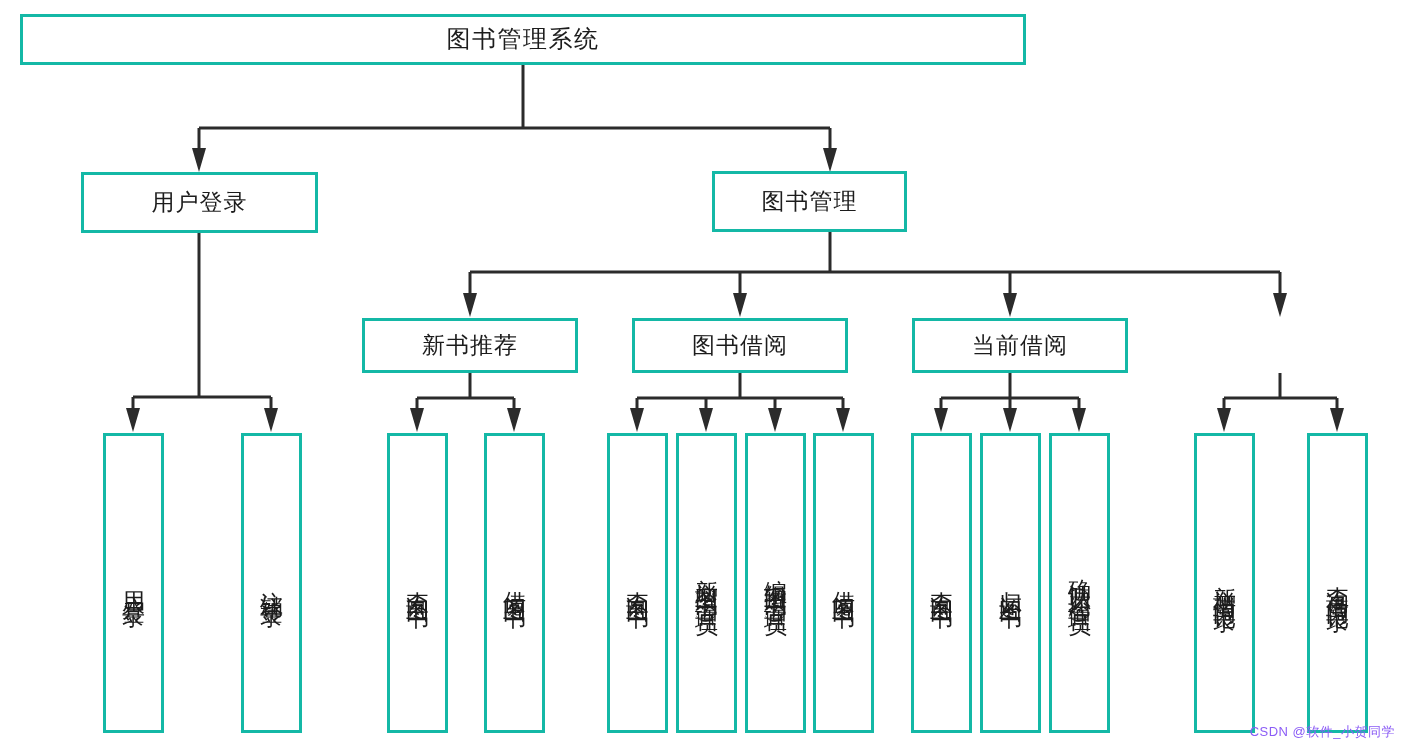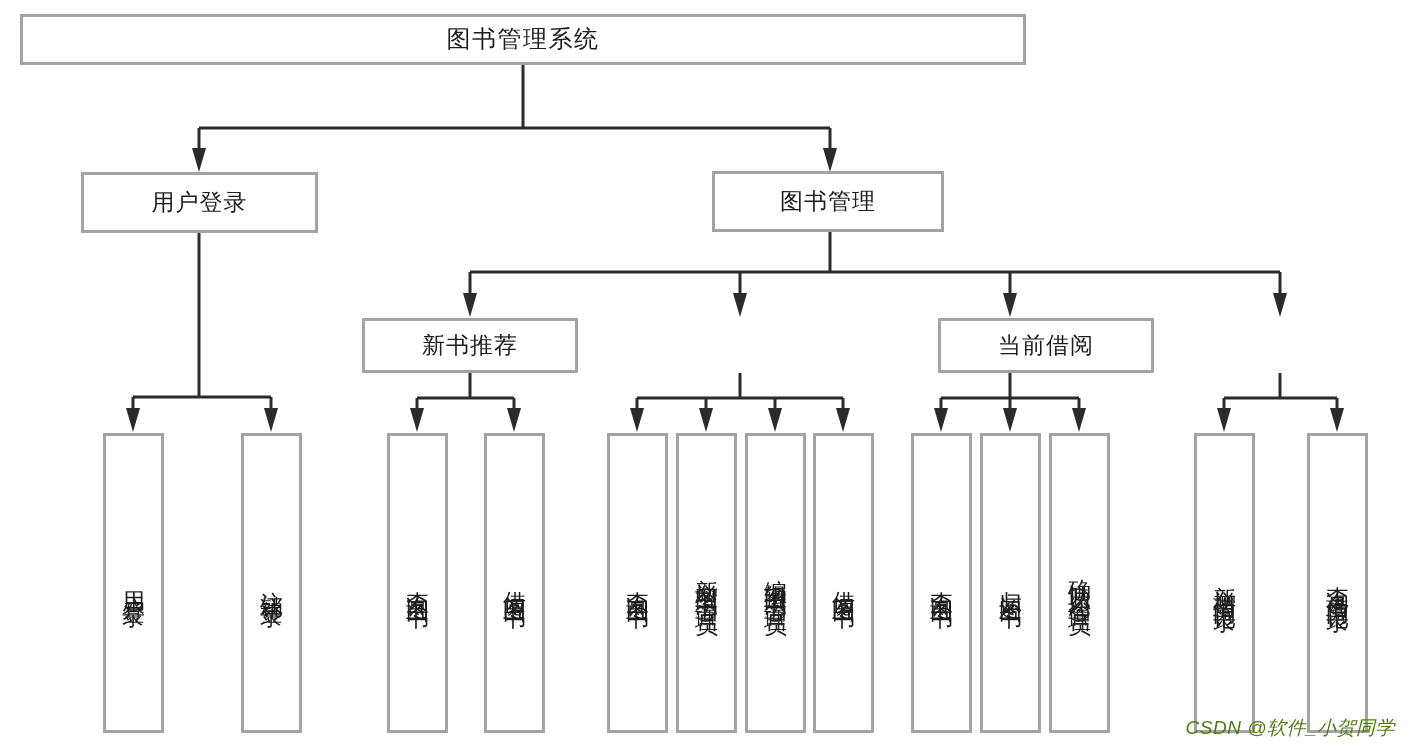--- a/index.html
+++ b/index.html
@@ -37,21 +37,21 @@
   }
   #connector-layer polygon.arrowhead {
     fill: #2b2b2b;
     stroke: none;
   }
   
   .node {
     position: absolute;
     box-sizing: border-box;
     background: #ffffff;
-    border: 3px solid #a3a3a3;
+    border: 3px solid #14b8a6;
     display: flex;
     align-items: center;
     justify-content: center;
     color: #1c1c1c;
   }
   .node-label {
     display: block;
     text-align: center;
     line-height: 1.12;
     white-space: pre;
@@ -77,26 +77,25 @@
     font-size: 23px;
     letter-spacing: 5px;
     line-height: 1;
     max-height: 100%;
   }
   
   #watermark {
     position: absolute;
     right: 10px;
     bottom: 6px;
-    font-size: 19px;
-    color: #4d7c0f;
+    font-size: 13px;
+    color: #8b5cf6;
     letter-spacing: 0.5px;
     white-space: nowrap;
     user-select: none;
-    font-style: italic;
   }
 </style>
 </head>
 <body>
 
 <div id="diagram-canvas">
 
   <svg id="connector-layer" viewBox="0 0 1405 747" width="1405" height="747" xmlns="http://www.w3.org/2000/svg">
 
     <line x1="523" y1="65" x2="523" y2="128"></line>
@@ -162,28 +161,31 @@
     <polygon class="arrowhead" points="1330,408 1344,408 1337,432"></polygon>
   </svg>
 
   <div class="node horizontal root" style="left:20px; top:14px; width:1006px; height:51px;">
     <span class="node-label">图书管理系统</span>
   </div>
 
   <div class="node horizontal" style="left:81px; top:172px; width:237px; height:61px;">
     <span class="node-label">用户登录</span>
   </div>
-  <div class="node horizontal" style="left:712px; top:171px; width:232px; height:61px;">
+  <div class="node horizontal" style="left:712px; top:171px; width:195px; height:61px;">
     <span class="node-label">图书管理</span>
   </div>
 
   <div class="node horizontal" style="left:362px; top:318px; width:216px; height:55px;justify-content:center;">
     <span class="node-label">新书推荐</span>
   </div>
-  <div class="node horizontal" style="left:938px; top:318px; width:216px; height:55px;">
+  <div class="node horizontal" style="left:632px; top:318px; width:216px; height:55px;">
+    <span class="node-label">图书借阅</span>
+  </div>
+  <div class="node horizontal" style="left:912px; top:318px; width:216px; height:55px;">
     <span class="node-label">当前借阅</span>
   </div>
 
   <div class="node vertical" style="left:103px; top:433px; width:61px; height:300px;">
     <span class="node-label">用户登录</span>
   </div>
   <div class="node vertical" style="left:241px; top:433px; width:61px; height:300px;">
     <span class="node-label">注销登录</span>
   </div>
 

